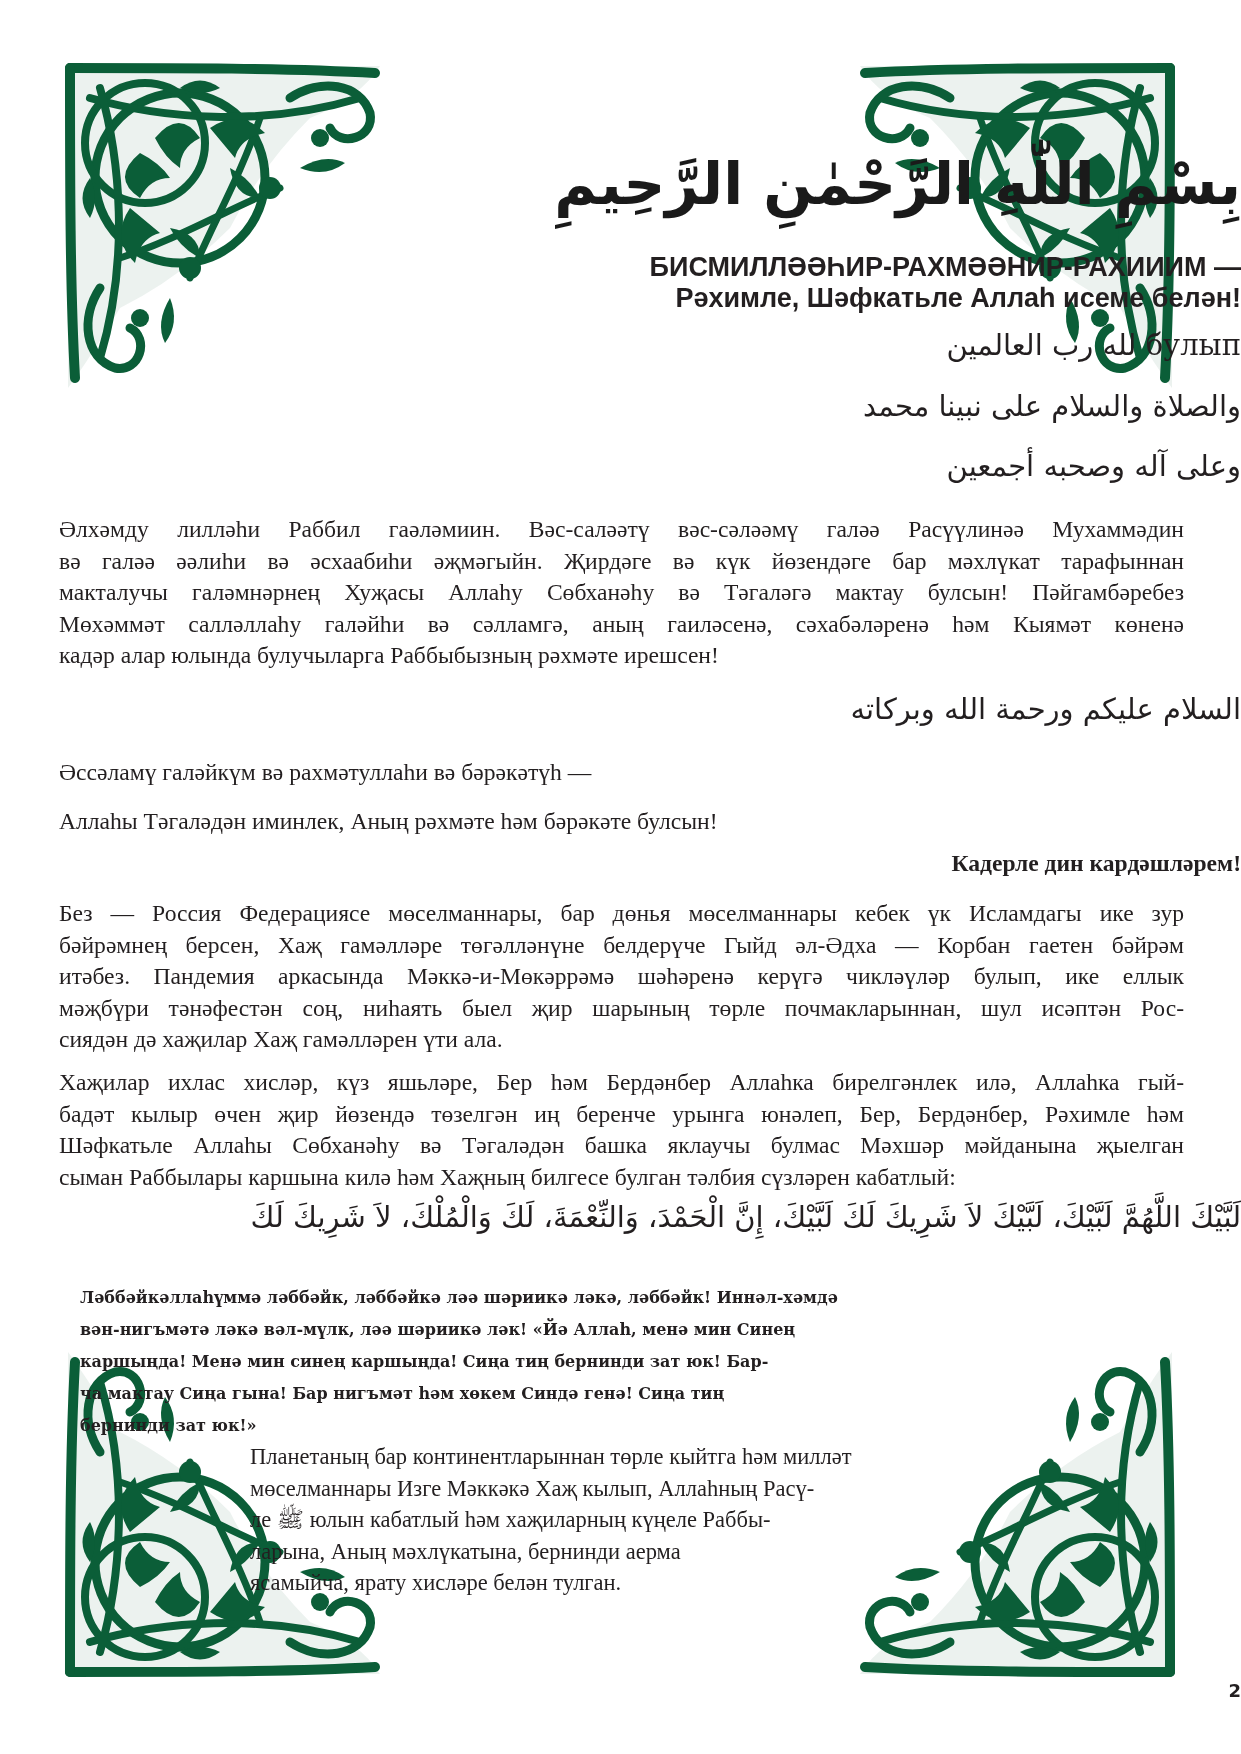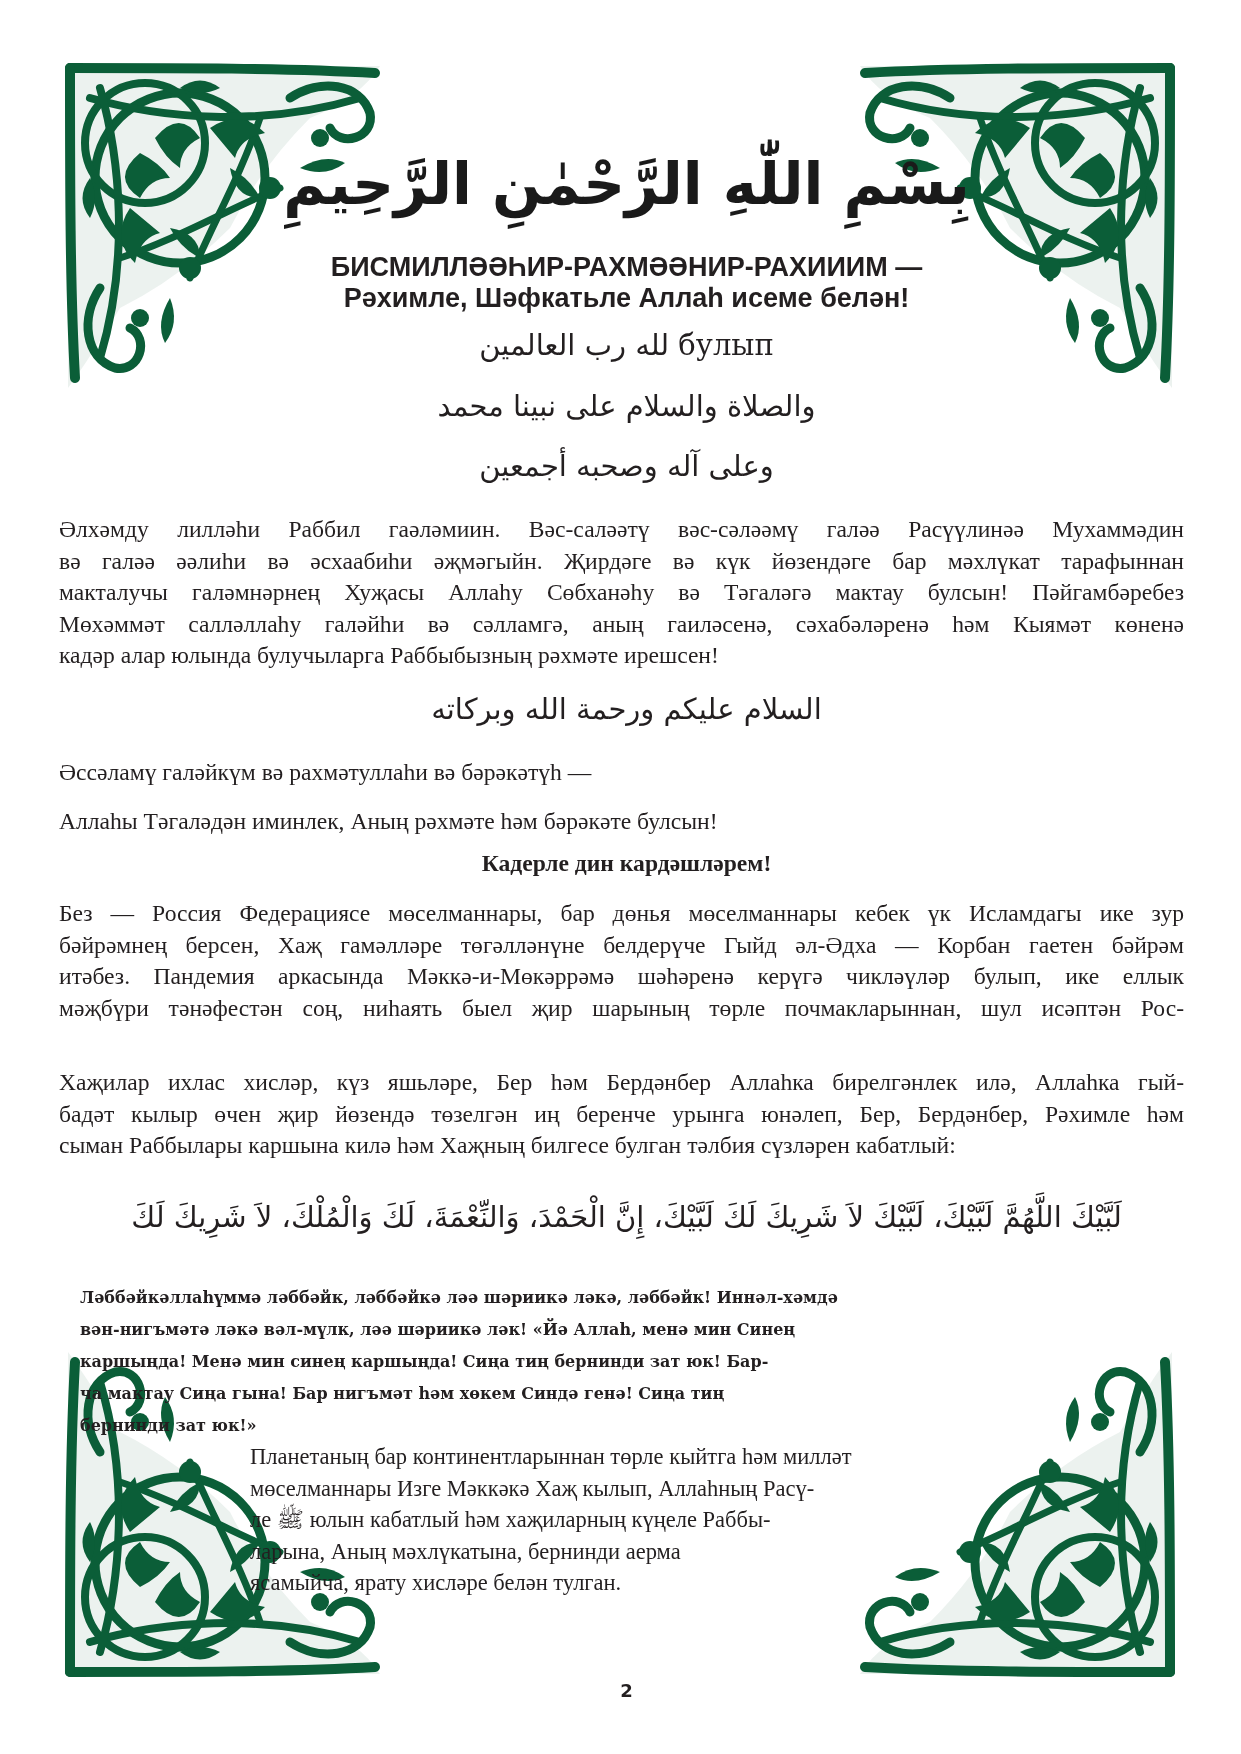--- a/index.html
+++ b/index.html
@@ -6,21 +6,21 @@
   body { width: 1241px; height: 1754px; position: relative; overflow: hidden;
          font-family: "DejaVu Serif", "Liberation Serif", serif; color: #231f20; }
   .ornament { position: absolute; width: 360px; height: 360px; }
   .ornament svg { width: 100%; height: 100%; display: block; }
   .orn-tl { left: 60px; top: 58px; }
   .orn-tr { left: 820px; top: 58px; transform: scaleX(-1); }
   .orn-bl { left: 60px; top: 1322px; transform: scaleY(-1); }
   .orn-br { left: 820px; top: 1322px; transform: scale(-1,-1); }
 
   .abs { position: absolute; }
-  .center { text-align: center; left: 12px; right: 0; }
+  .center { text-align: right; left: 12px; right: 0; }
   .basmala { top: 150px; font-family: "DejaVu Sans", sans-serif; font-size: 58px; font-weight: bold;
              direction: rtl; letter-spacing: 1px; color:#1a1a1a; }
   .translit-title { top: 252px; font-family: Liberation Sans, sans-serif; font-weight: bold; font-size: 27px; line-height: 31px; }
   .arabic-line { font-family: "DejaVu Serif", serif; font-size: 29px; direction: rtl; }
   .ar1 { top: 328px; } .ar2 { top: 389px; } .ar3 { top: 449px; }
 
   .para { position: absolute; left: 59px; width: 1125px; font-family: "Liberation Serif", serif;
           font-size: 23.6px; line-height: 31.5px; text-align: justify; }
   .line { display: block; white-space: nowrap; text-align-last: justify; text-align: justify; }
   .line.last { text-align-last: left; }
@@ -118,25 +118,27 @@
 <div class="para greet1">Әссәламү галәйкүм вә рахмәтуллаһи вә бәрәкәтүһ —</div>
 <div class="para greet2">Аллаһы Тәгаләдән иминлек, Аның рәхмәте һәм бәрәкәте булсын!</div>
 
 <div class="abs center heading2">Кадерле дин кардәшләрем!</div>
 
 <div class="para p2">
   <span class="line">Без — Россия Федерациясе мөселманнары, бар дөнья мөселманнары кебек үк Исламдагы ике зур</span>
   <span class="line">бәйрәмнең берсен, Хаҗ гамәлләре төгәлләнүне белдерүче Гыйд әл-Әдха — Корбан гаетен бәйрәм</span>
   <span class="line">итәбез. Пандемия аркасында Мәккә-и-Мөкәррәмә шәһәренә керүгә чикләүләр булып, ике еллык</span>
   <span class="line">мәҗбүри тәнәфестән соң, ниһаять быел җир шарының төрле почмакларыннан, шул исәптән Рос-</span>
+  <span class="line last">сиядән дә хаҗилар Хаҗ гамәлләрен үти ала.</span>
 </div>
 
 <div class="para p3">
   <span class="line">Хаҗилар ихлас хисләр, күз яшьләре, Бер һәм Бердәнбер Аллаһка бирелгәнлек илә, Аллаһка гый-</span>
   <span class="line">бадәт кылыр өчен җир йөзендә төзелгән иң беренче урынга юнәлеп, Бер, Бердәнбер, Рәхимле һәм</span>
+  <span class="line">Шәфкатьле Аллаһы Сөбханәһу вә Тәгаләдән башка яклаучы булмас Мәхшәр мәйданына җыелган</span>
   <span class="line last">сыман Раббылары каршына килә һәм Хаҗның билгесе булган тәлбия сүзләрен кабатлый:</span>
 </div>
 
 <div class="abs center talbiya-ar">لَبَّيْكَ اللَّهُمَّ لَبَّيْكَ، لَبَّيْكَ لاَ شَرِيكَ لَكَ لَبَّيْكَ، إِنَّ الْحَمْدَ، وَالنِّعْمَةَ، لَكَ وَالْمُلْكَ، لاَ شَرِيكَ لَكَ</div>
 
 <div class="talbiya-tr">
   <div>Ләббәйкәллаһүммә ләббәйк, ләббәйкә ләә шәриикә ләкә, ләббәйк! Иннәл-хәмдә</div>
   <div>вән-нигъмәтә ләкә вәл-мүлк, ләә шәриикә ләк! «Йә Аллаһ, менә мин Синең</div>
   <div>каршыңда! Менә мин синең каршыңда! Сиңа тиң бернинди зат юк! Бар-</div>
   <div>ча мактау Сиңа гына! Бар нигъмәт һәм хөкем Синдә генә! Сиңа тиң</div>

